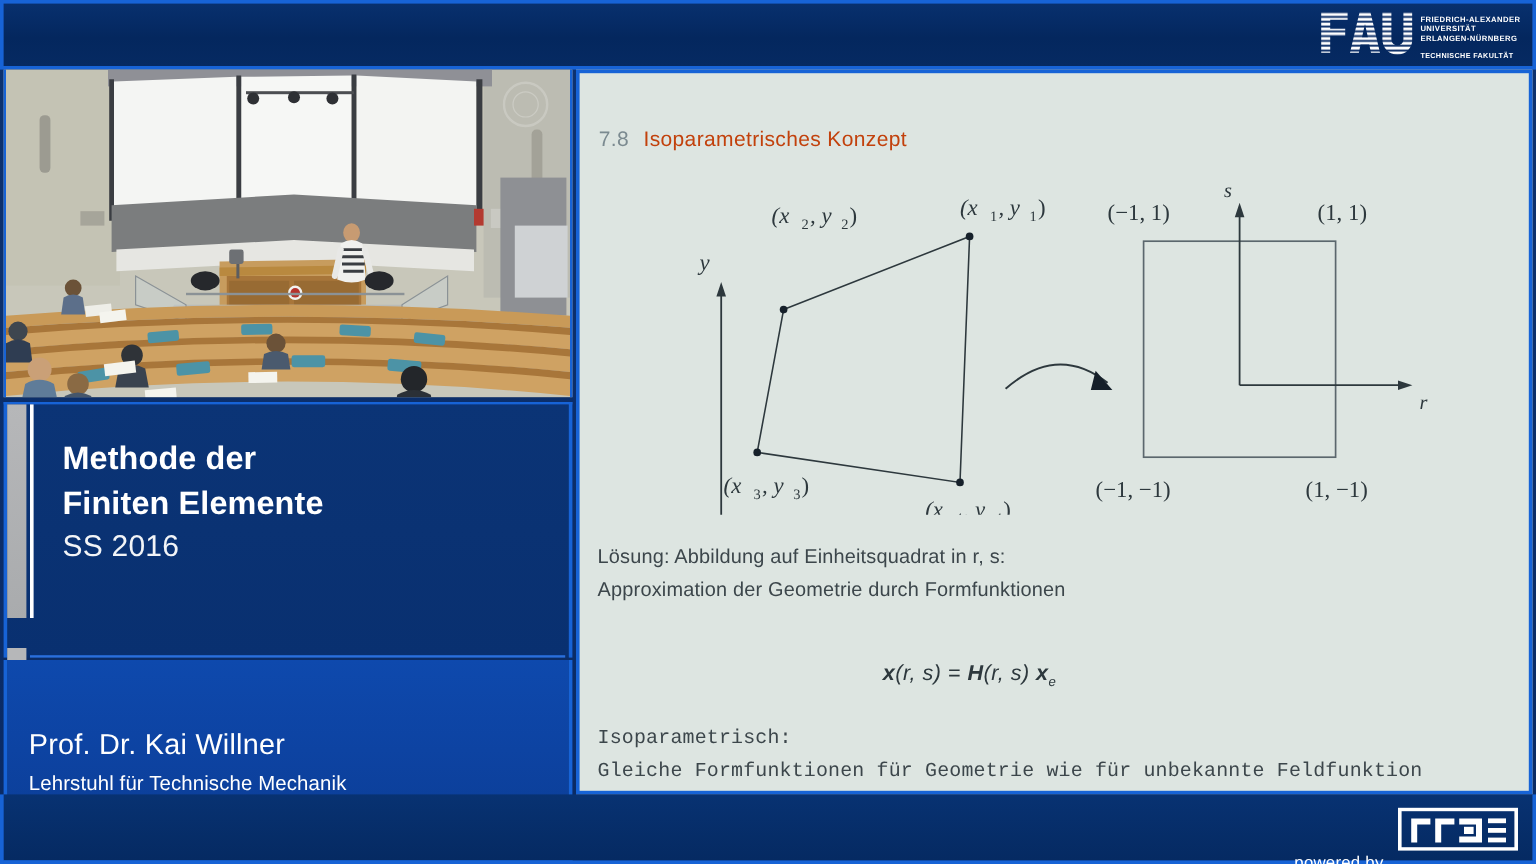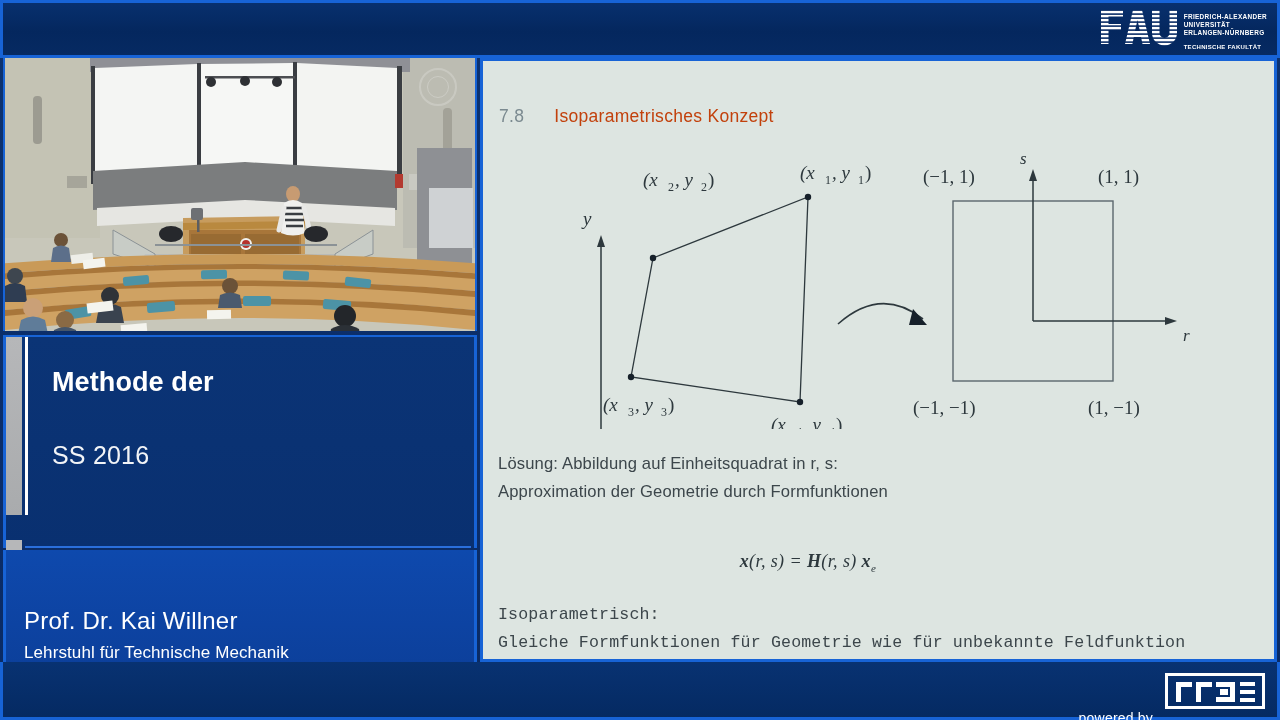--- a/index.html
+++ b/index.html
@@ -111,37 +111,37 @@
 
   
   .slide {
     position:absolute; left:480px; top:58px; width:797px; height:604px;
     background:#dde5e1;
     border:3px solid #1763d6;
   }
   .slide-inner { position:relative; width:100%; height:100%; }
   .slide-head {
     position:absolute; left:16px; top:45px;
-    display:flex; gap:30px; align-items:baseline;
+    display:flex; gap:12px; align-items:baseline;
   }
   .slide-num { color:#7b8a90; font-size:17.5px; letter-spacing:.3px; }
   .slide-title { color:#c2410c; font-size:17.5px; letter-spacing:.3px; }
 
   .fig { position:absolute; left:0px; top:78px; width:791px; height:290px; }
   .fig svg { display:block; }
 
   .body-text { position:absolute; left:15px; top:380px; width:760px; }
   .bt-line {
     color:#3c464b; font-size:16.6px; line-height:28px; letter-spacing:.15px;
     white-space:nowrap;
   }
   .bt-gap { height:9px; }
   .formula {
     position:absolute; left:0; top:490px; width:650px; text-align:center;
-    color:#2d383d; font-size:18px; font-family:Liberation Serif, serif;
+    color:#2d383d; font-size:18px; font-family:Liberation Sans, sans-serif;
     font-style:italic; font-weight:bold; letter-spacing:.4px;
   }
   .formula .up { font-style:italic; font-weight:normal; }
   .formula sub { font-size:11px; font-style:italic; font-weight:normal; }
   .tail-text { position:absolute; left:15px; top:540px; width:770px;font-family:Liberation Mono, monospace; }
 
   
   .footer {
     position:absolute; left:0; top:662px; width:1280px; height:58px;
     background:linear-gradient(180deg,#083272 0%,#052a62 100%);
@@ -305,20 +305,21 @@
         </g>
       </svg>
       <div class="video-seal"></div>
     </div>
 
     <div class="title-block">
       <div class="grey-tab"></div>
       <div class="white-rule"></div>
       <div class="course-title">
         <div>Methode der</div>
+        <div>Finiten Elemente</div>
       </div>
       <div class="course-term">SS 2016</div>
       <div class="tb-divider"></div>
     </div>
 
     <div class="presenter-block">
       <div class="pres-grey-tab"></div>
       <div class="presenter-name">Prof. Dr. Kai Willner</div>
       <div class="presenter-chair">Lehrstuhl für Technische Mechanik</div>
       <div class="pb-divider"></div>

